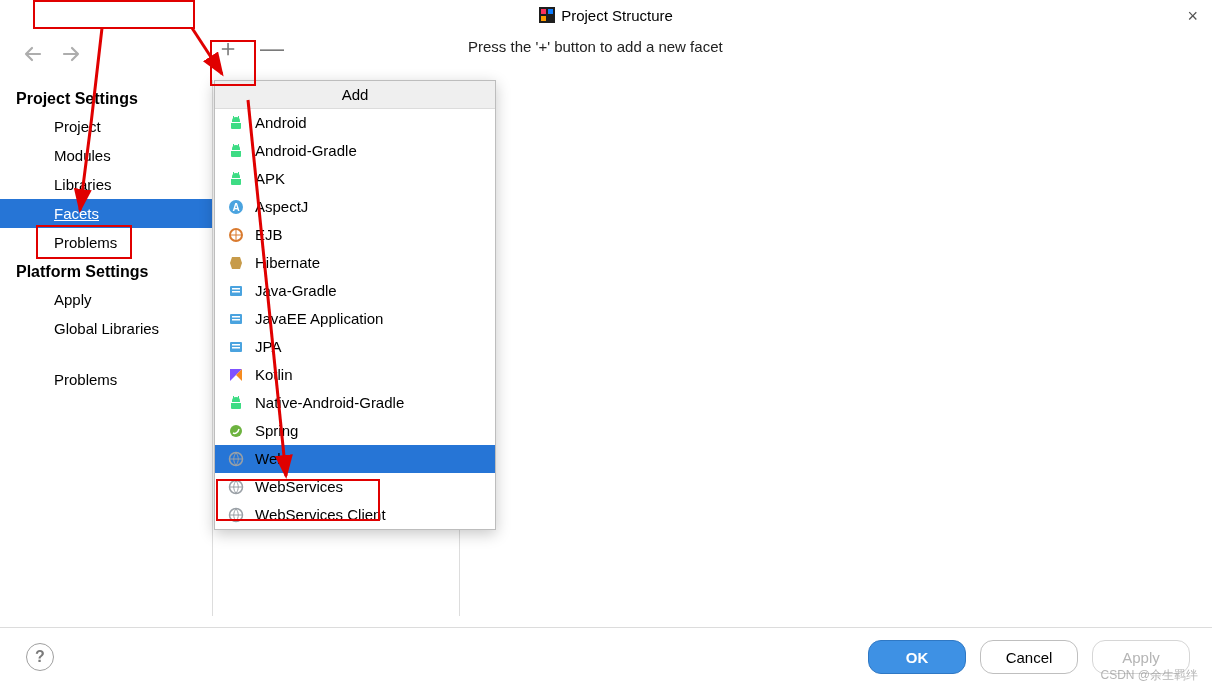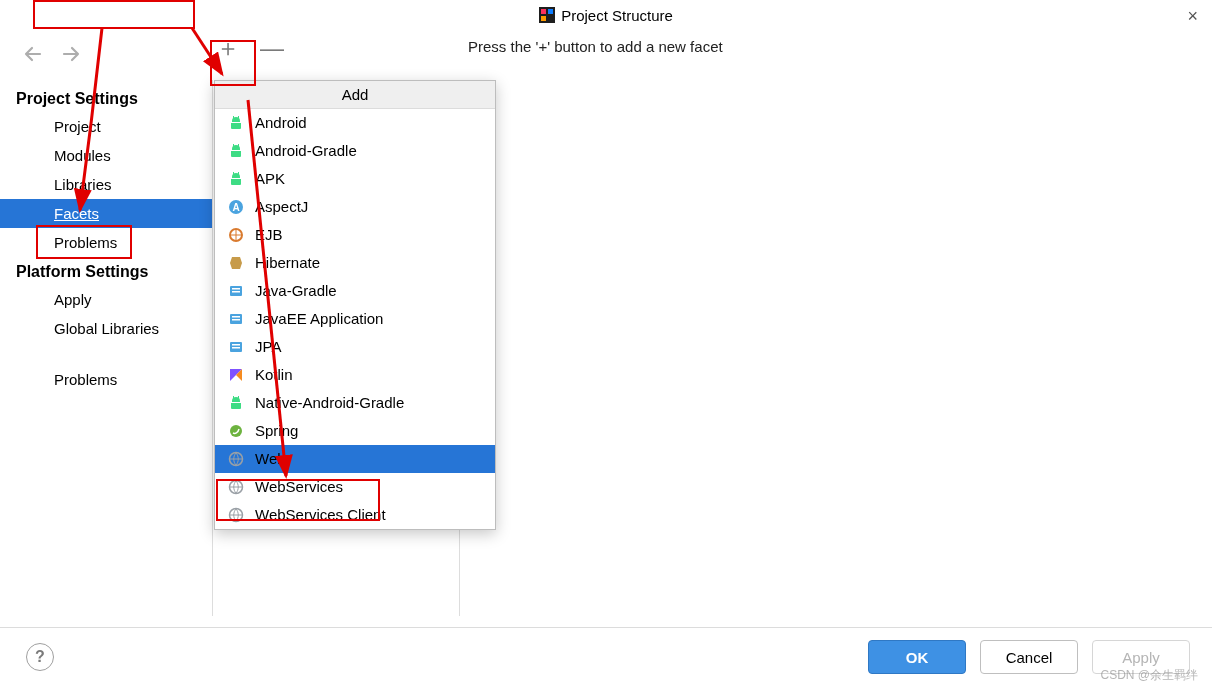--- a/index.html
+++ b/index.html
@@ -168,21 +168,21 @@
     display: flex;
     align-items: center;
     justify-content: flex-end;
     gap: 14px;
     padding: 0 22px;
     background: #fff;
   }
   .btn {
     min-width: 96px;
     height: 32px;
-    border-radius: 4px;
+    border-radius: 13px;
     font-size: 15px;
     display: flex; align-items: center; justify-content: center;
     cursor: pointer;
     border: 1px solid #bfbfbf;
     background: #fff;
   }
   .btn-primary {
     background: #3e91e4;
     border: 1px solid #2f78c4;
     color: #fff;

